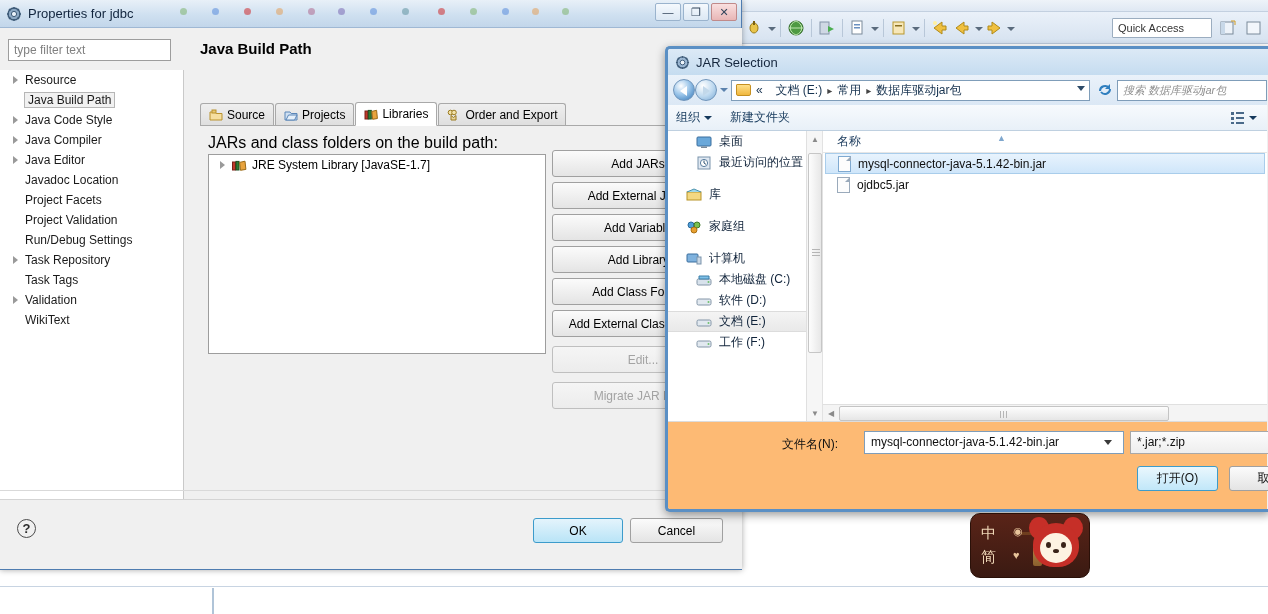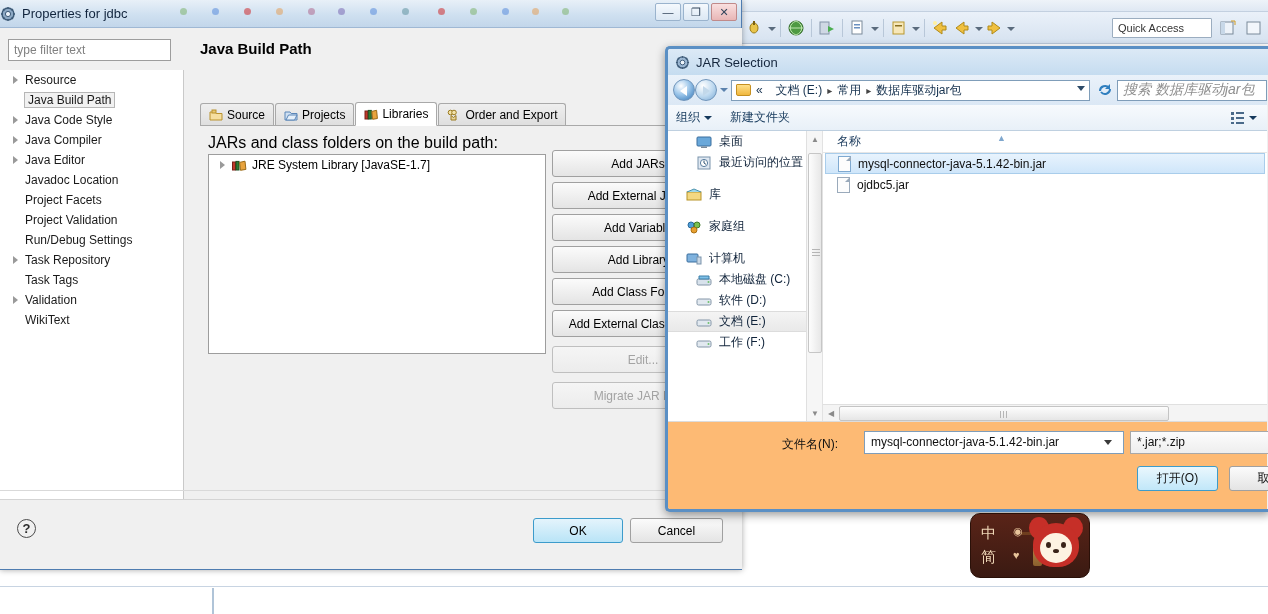--- a/index.html
+++ b/index.html
@@ -58,21 +58,21 @@
     position:absolute; left:0; top:0; width:742px; height:570px;
     background:#f0f0f0;
     border:1px solid #4f7cb0;
     border-left:none; border-top:none;
     box-shadow: 0 0 6px rgba(0,0,0,.35);
   }
   .props-titlebar {
     position:relative; height:28px;
     background: linear-gradient(#e8f0f8, #cfe0f0 55%, #c2d6ea);
     border-bottom:1px solid #9fb8d4;
-    display:flex; align-items:center; 
+    display:flex; align-items:center; padding-left:6px;
   }
   .props-title-icon {
     width:16px; height:16px; margin-right:6px; position:relative;
   }
   .props-title-text { font-size:13px; color:#11243d; }
   .props-dots { position:absolute; left:170px; top:8px; width:420px; height:12px; }
   .props-dots i {
     position:absolute; width:7px; height:7px; border-radius:50%; opacity:.45;
   }
   .win-btns { position:absolute; right:4px; top:3px; display:flex; }
@@ -268,21 +268,21 @@
     border-top:5px solid #2c4a68;
   }
   .refresh-btn {
     width:24px; height:22px; display:flex; align-items:center; justify-content:center;
     flex:0 0 24px; color:#2f6fae; font-size:14px;
     border:1px solid transparent;
   }
   .search-box {
     width:150px; height:21px; background:#fff; border:1px solid #7f9db9;
     display:flex; align-items:center; padding:0 5px;
-    font-size:14px; color:#8f8f8f; font-style:italic; flex:0 0 150px;
+    font-size:11px; color:#8f8f8f; font-style:italic; flex:0 0 150px;
     overflow:hidden; white-space:nowrap;
   }
 
   .jd-toolbar {
     position:absolute; left:0; top:56px; width:599px; height:26px;
     background:linear-gradient(#f7fafd,#e8f0f8);
     border-bottom:1px solid #bfd0e0;
     display:flex; align-items:center; padding-left:8px; gap:18px;
   }
   .tb-item { font-size:12px; color:#15395c; display:flex; align-items:center; gap:4px; }

